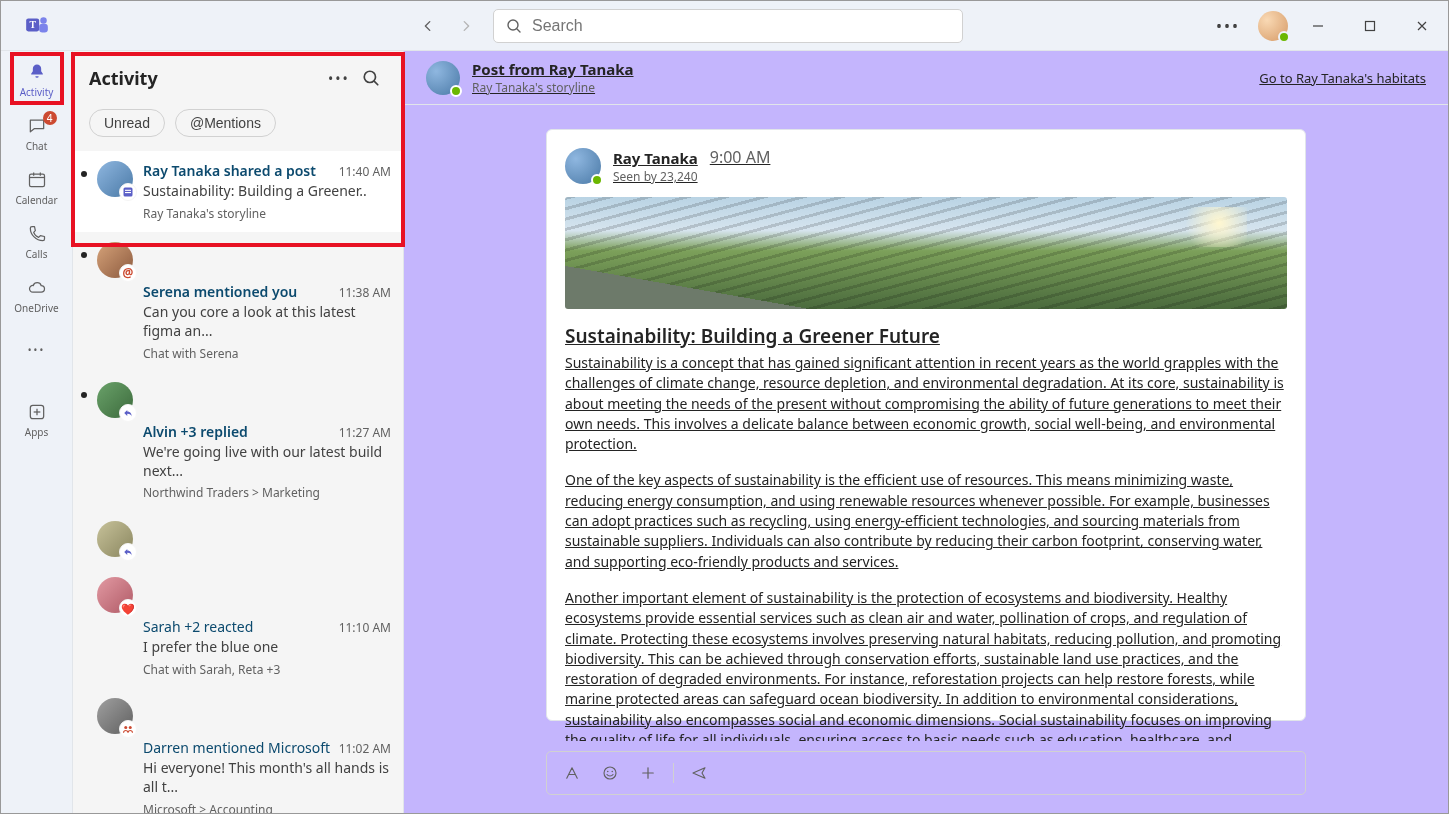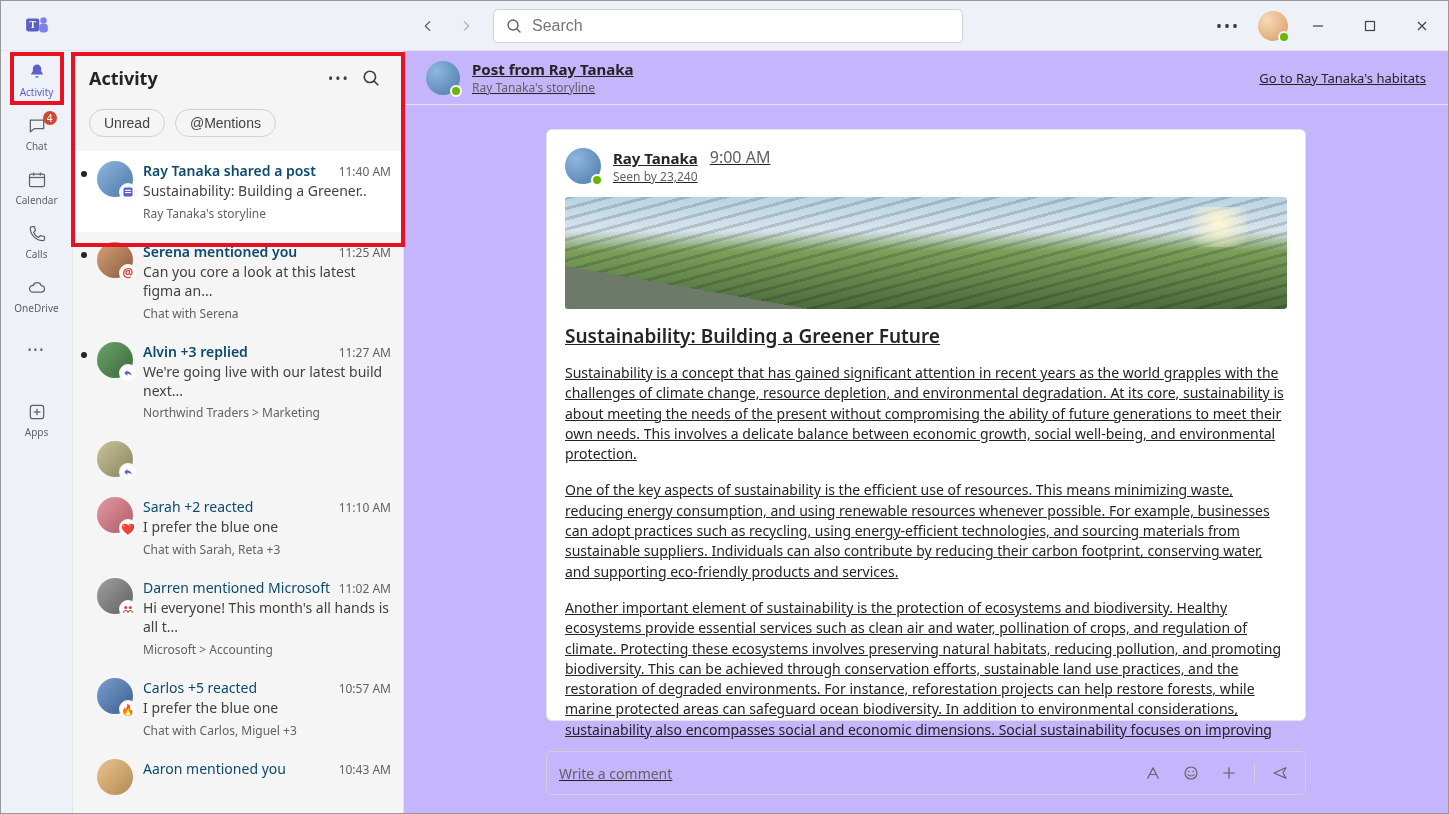--- a/index.html
+++ b/index.html
@@ -217,21 +217,21 @@
     display: flex; align-items: center; justify-content: center;
     font-size: 10px;
   }
   .feed-body { flex: 1; min-width: 0; }
   .feed-line1 {
     display: flex;
     justify-content: space-between;
     align-items: baseline;
   }
   .feed-title { font-weight: 600; font-size: 14px; color: #0c4a6e; }
-  .feed-item:not(.selected) .feed-title { font-weight: 600; }
+  .feed-item:not(.selected) .feed-title { font-weight: 600; margin-top: 40px; }
   .feed-item.read .feed-title { font-weight: 400; }
   .feed-time { font-size: 12px; color: #616161; white-space: nowrap; margin-left: 6px; }
   .feed-preview {
     font-size: 14px;
     color: #424242;
     margin-top: 2px;
     line-height: 1.35;
     overflow: hidden;
     display: -webkit-box;
     -webkit-line-clamp: 2;
@@ -312,21 +312,21 @@
     overflow:hidden;
   }
   .post-image::after{
     content:"";
     position:absolute;
     right:40px; top:10px;
     width:70px;height:40px;
     background: radial-gradient(circle at 60% 40%, #fff7d0 0%, rgba(255,247,208,0) 70%);
   }
   .post-title {
-    font-size:19px; font-weight:600; margin-bottom:14px; color:#242424;
+    font-size:19px; font-weight:600; margin-bottom:4px; color:#242424;
   }
   .post-para {
     font-size:14px; line-height:1.45; color:#242424; margin-bottom:16px;
   }
 
   .compose-row {
     padding: 10px 40px 18px;
     display:flex;
     justify-content:center;
   }
@@ -526,21 +526,21 @@
             <div class="unread-dot"></div>
           </div>
           <div class="feed-avatar" style="background:linear-gradient(135deg,#d6a37a,#8c5a3e)">
             <div class="indicator">
               <span style="color:#cc4a31;font-weight:700;font-size:12px;">@</span>
             </div>
           </div>
           <div class="feed-body">
             <div class="feed-line1">
               <div class="feed-title" style="font-weight:600">Serena mentioned you</div>
-              <div class="feed-time">11:25 AM</div>
+              <div class="feed-time">11:38 AM</div>
             </div>
             <div class="feed-preview">Can you core a look at this latest figma an...</div>
             <div class="feed-context">Chat with Serena</div>
           </div>
         </div>
         <div class="feed-item">
           <div class="unread-dot-col">
             <div class="unread-dot"></div>
           </div>
           <div class="feed-avatar" style="background:linear-gradient(135deg,#6aa26a,#3c6a3c)">
@@ -664,21 +664,20 @@
         <div class="post-image"></div>
         <div class="post-title">Sustainability: Building a Greener Future</div>
         <p class="post-para">Sustainability is a concept that has gained significant attention in recent years as the world grapples with the challenges of climate change, resource depletion, and environmental degradation. At its core, sustainability is about meeting the needs of the present without compromising the ability of future generations to meet their own needs. This involves a delicate balance between economic growth, social well-being, and environmental protection.</p>
         <p class="post-para">One of the key aspects of sustainability is the efficient use of resources. This means minimizing waste, reducing energy consumption, and using renewable resources whenever possible. For example, businesses can adopt practices such as recycling, using energy-efficient technologies, and sourcing materials from sustainable suppliers. Individuals can also contribute by reducing their carbon footprint, conserving water, and supporting eco-friendly products and services.</p>
         <p class="post-para">Another important element of sustainability is the protection of ecosystems and biodiversity. Healthy ecosystems provide essential services such as clean air and water, pollination of crops, and regulation of climate. Protecting these ecosystems involves preserving natural habitats, reducing pollution, and promoting biodiversity. This can be achieved through conservation efforts, sustainable land use practices, and the restoration of degraded environments. For instance, reforestation projects can help restore forests, while marine protected areas can safeguard ocean biodiversity. In addition to environmental considerations, sustainability also encompasses social and economic dimensions. Social sustainability focuses on improving the quality of life for all individuals, ensuring access to basic needs such as education, healthcare, and employment. This involves promoting social equity, protecting human rights, and fostering inclusive communities. Economic sustainability, on the other hand, aims to create a resilient economy that supports</p>
       </div>
     </div>
 
     <div class="compose-row">
       <div class="compose">
-        <div class="ctext">Write a comment</div>
         <div class="cicon">
           <svg width="18" height="18" viewBox="0 0 24 24">
               <path d="M5 19 12 5l7 14M8 14h8" stroke="#616161" stroke-width="1.5" fill="none" stroke-linecap="round" stroke-linejoin="round"></path>
             </svg>
         </div>
         <div class="cicon">
           <svg width="18" height="18" viewBox="0 0 24 24">
               <circle cx="12" cy="12" r="8" stroke="#616161" stroke-width="1.5" fill="none"></circle>
               <circle cx="9" cy="10" r="1" fill="#616161"></circle>
               <circle cx="15" cy="10" r="1" fill="#616161"></circle>

